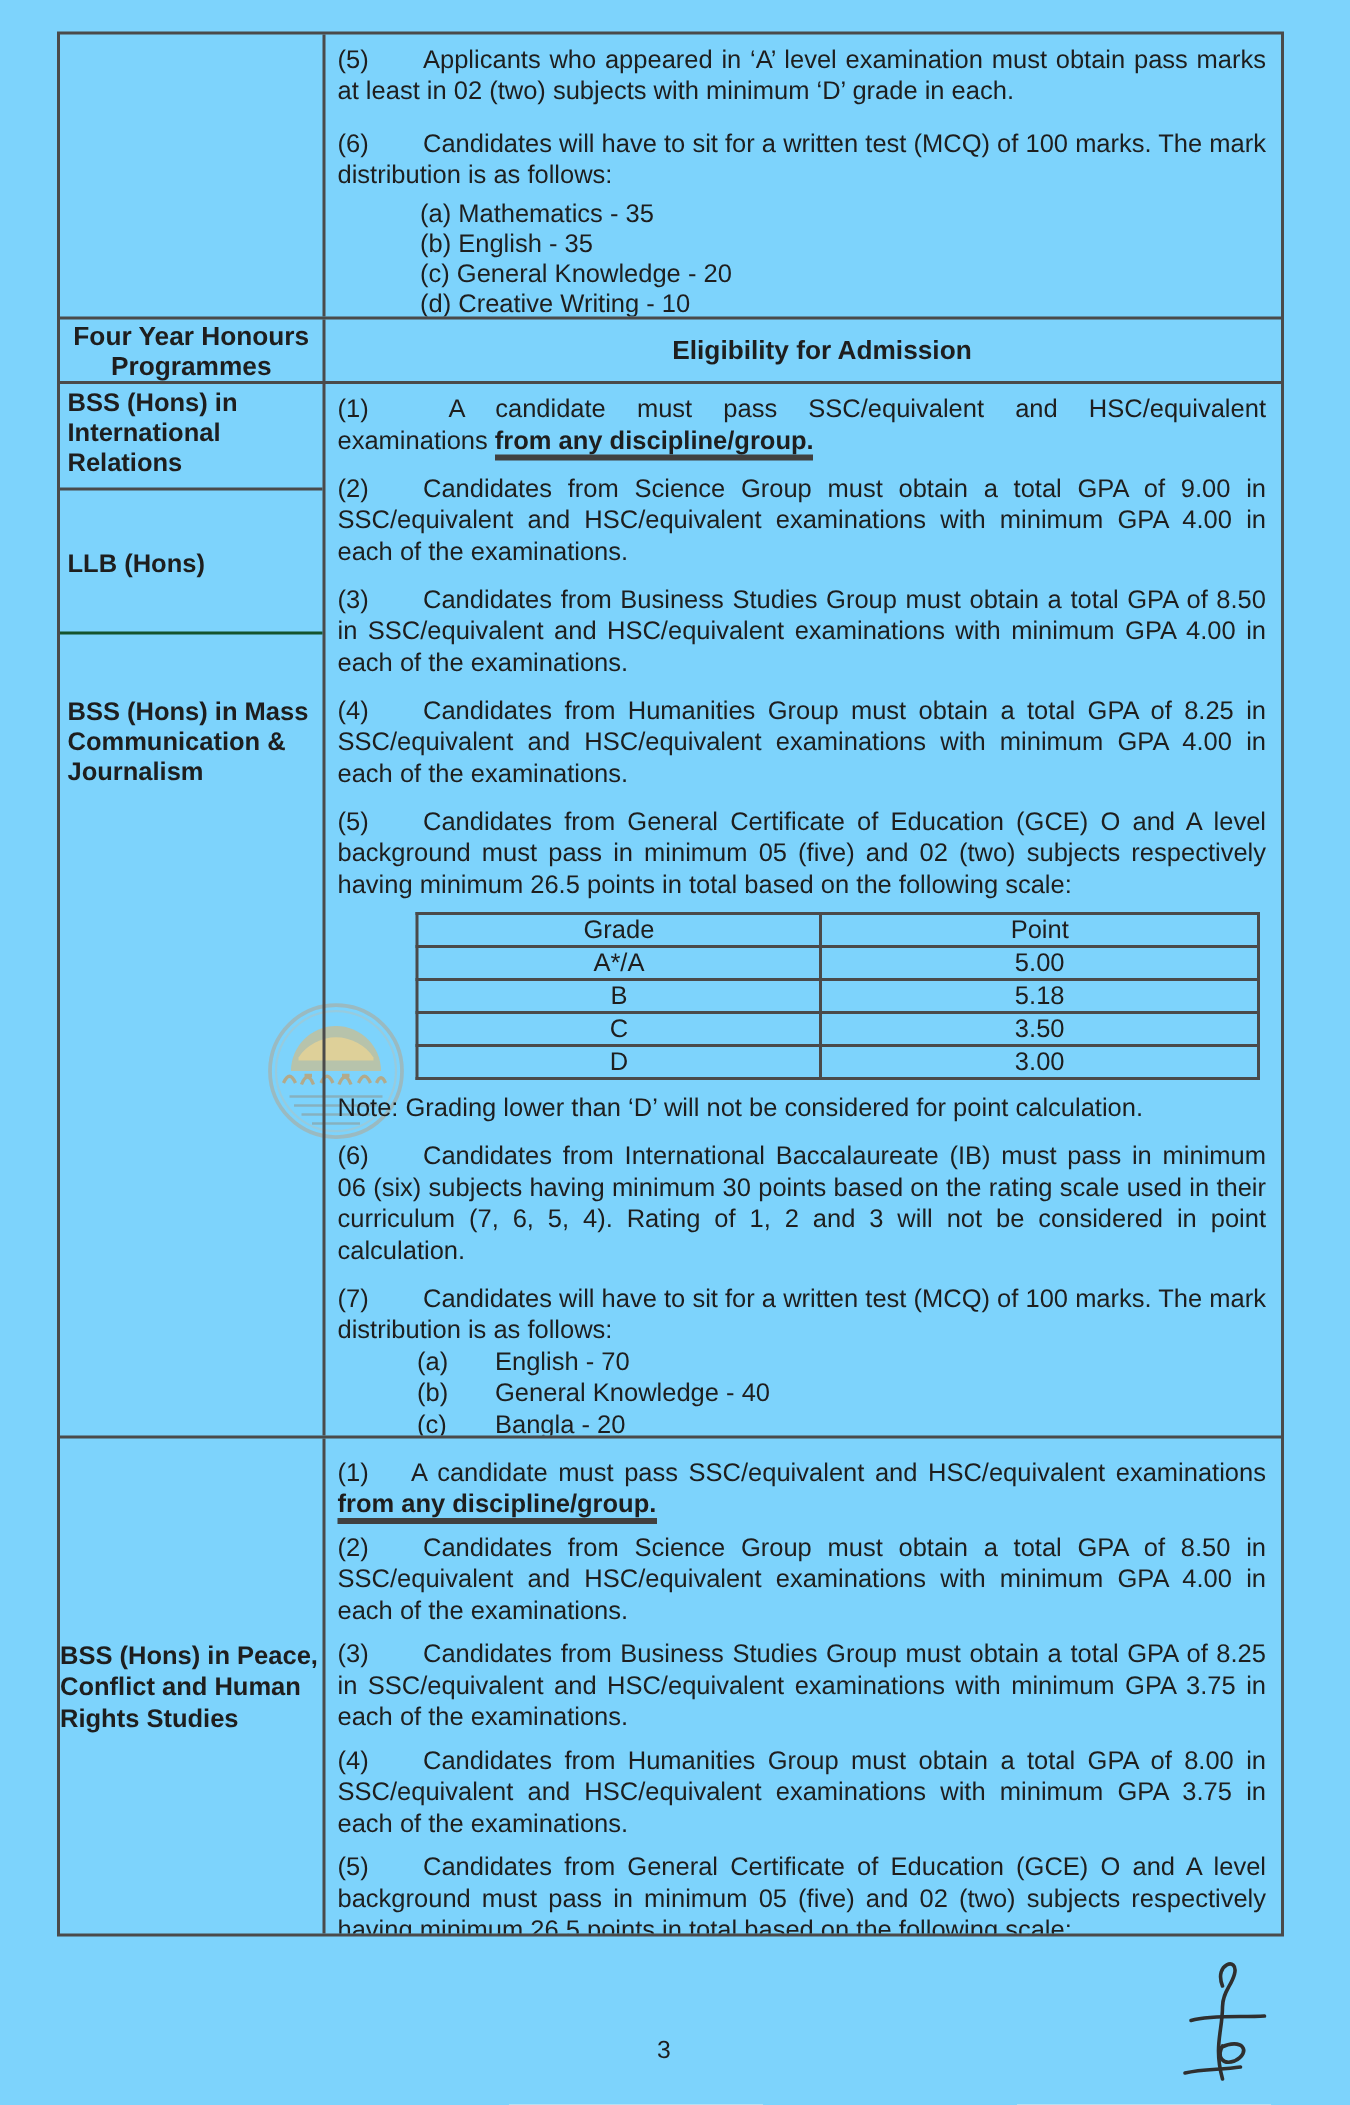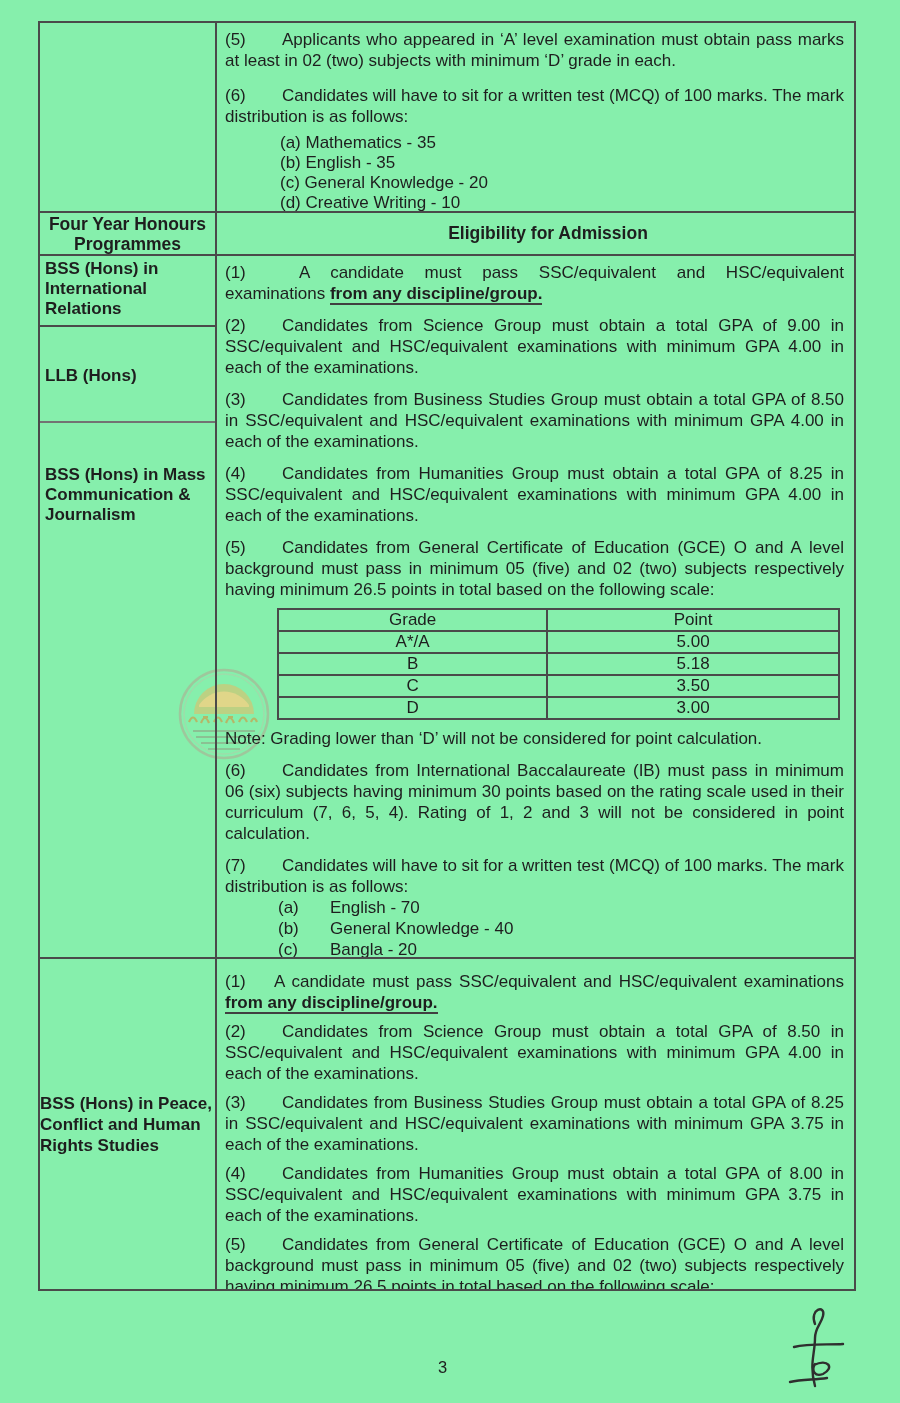--- a/index.html
+++ b/index.html
@@ -1,17 +1,17 @@
 <!DOCTYPE html>
 <html><head>
 <meta charset="utf-8">
 <style>
   html,body{margin:0;padding:0;background:#e8e8e8;}
   .page{
-    position:relative;width:900px;height:1403px;background:#86efac;
+    position:relative;width:900px;height:1403px;background:#7dd3fc;
     font-family:"Liberation Sans", sans-serif;color:#1e1e1e;overflow:hidden;
     margin:0 auto;
   }
   
   .otable{
     position:absolute;left:38px;top:21px;width:818px;
     border:2px solid #4a4a4a;box-sizing:border-box;z-index:1;
   }
   .row{display:flex;box-sizing:border-box;position:relative;background:transparent;}
   .row + .row{border-top:2px solid #4a4a4a;}
@@ -29,32 +29,32 @@
   }
   
   .fac{font-weight:bold;font-size:17.5px;}
   .rowC .cleft{display:flex;align-items:center;justify-content:center;
     text-align:center;font-weight:bold;font-size:17.5px;line-height:20px;}
   .rowC .cright{display:flex;align-items:center;justify-content:center;
     font-weight:bold;font-size:17.5px;padding:0;margin-left:25px;}
   
   .pcell{box-sizing:border-box;padding:3px 5px 0 5px;}
   .pc1{height:71px;border-bottom:2px solid #4a4a4a;}
-  .pc2{height:96px;border-bottom:2px solid #737373;display:flex;align-items:center;}
+  .pc2{height:96px;border-bottom:2px solid #14532d;display:flex;align-items:center;}
   .pc3{padding-top:42px;}
   .peace-label{display:flex;align-items:center;padding:0 0;height:100%;box-sizing:border-box;line-height:21px;}
   
   .item{margin:11px 0 0 0;text-align:justify;font-size:17px;line-height:21px;}
   .rowA .item{line-height:21px;margin-top:14px;}
   .rowA .item:first-child,.first{margin-top:2px;}
   .rowE .item{margin-top:8px;line-height:21px;}
   .num{display:inline-block;width:57px;}
   .num-w{display:inline-block;width:74px;}
   .num-n{display:inline-block;width:49px;}
-  .bu{font-weight:bold;border-bottom:2px solid #404040;}
+  .bu{font-weight:bold;border-bottom:4px solid #404040;}
   
   .alist{margin:6px 0 0 55px;font-size:17px;line-height:20px;}
   .mcq{margin-left:53px;font-size:17px;line-height:21px;}
   .mlabel{display:inline-block;width:52px;}
   
   .gtable{width:563px;margin:8px 0 0 52px;border-collapse:collapse;font-size:17px;}
   .gtable td{border:2px solid #4a4a4a;text-align:center;padding:0;line-height:20px;height:20px;}
   .gtable .gcol1{width:48%;}
   .note{margin:8px 0 0 0;font-size:17px;line-height:21px;}
   

